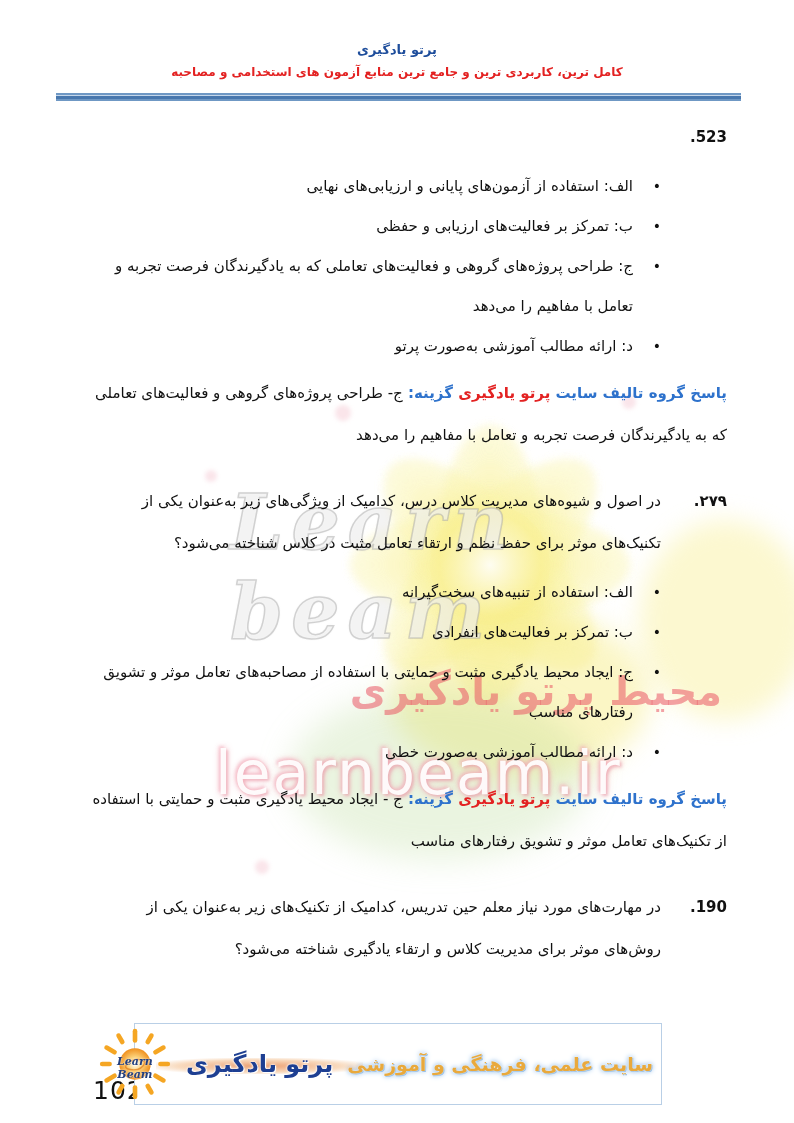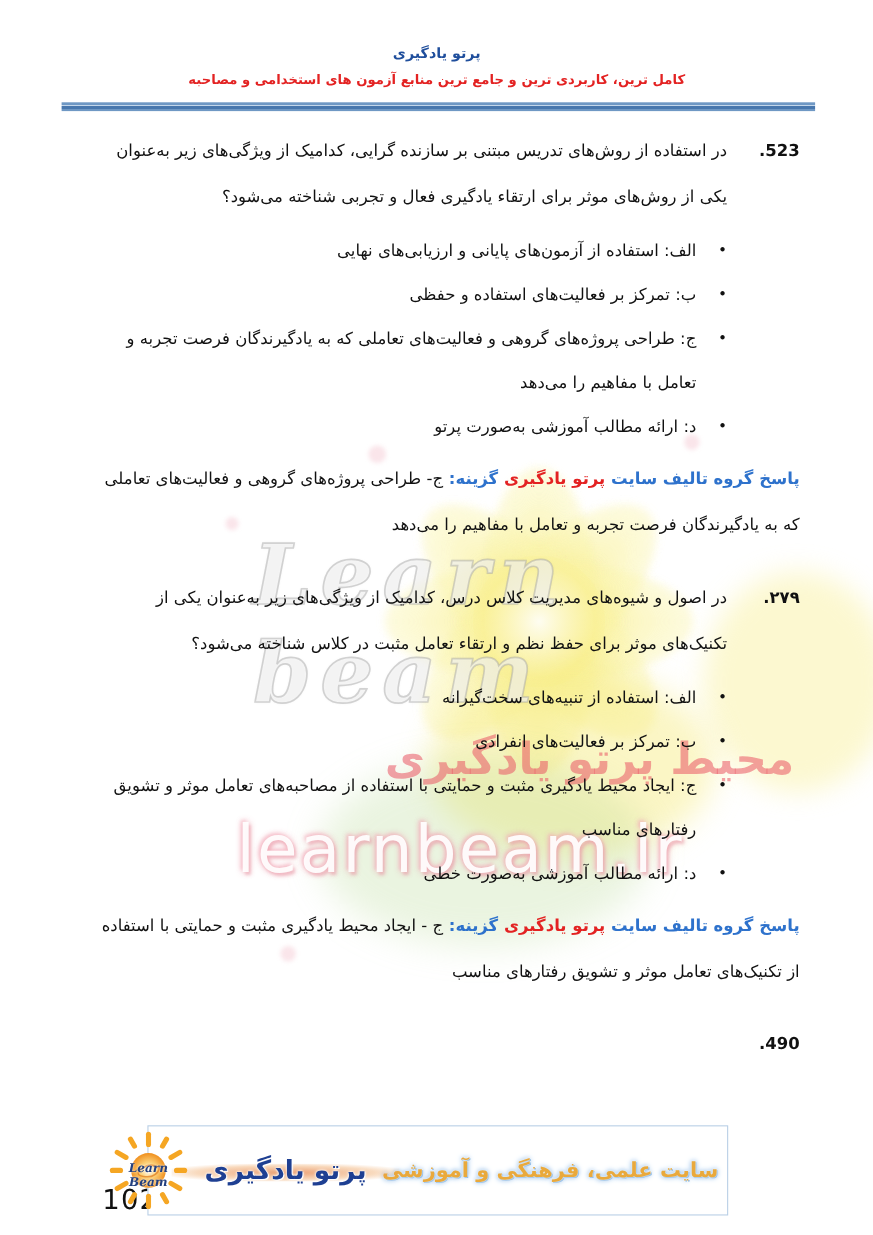--- a/index.html
+++ b/index.html
@@ -97,44 +97,44 @@
   <div class="header">
     <div class="h-blue">پرتو یادگیری</div>
     <div class="h-red">کامل ترین، کاربردی ترین و جامع ترین منابع آزمون های استخدامی و مصاحبه</div>
   </div>
   <div class="rule"></div>
 
   <div class="content">
 
     <div class="question">
       <span class="qnum">523.</span>
-      <p class="qtext">در استفاده از روش‌های تدریس مبتنی بر سازنده گرایی، کدامیک از ویژگی‌های زیر به‌عنوان یکی از روش‌های موثر برای ارتقاء یادگیری فعال و تجربی شناخته می‌شود؟</p>
     </div>
     <ul class="opts">
       <li>الف: استفاده از آزمون‌های پایانی و ارزیابی‌های نهایی</li>
-      <li>ب: تمرکز بر فعالیت‌های استفاده و حفظی</li>
+      <li>ب: تمرکز بر فعالیت‌های ارزیابی و حفظی</li>
       <li>ج: طراحی پروژه‌های گروهی و فعالیت‌های تعاملی که به یادگیرندگان فرصت تجربه و تعامل با مفاهیم را می‌دهد</li>
       <li>د: ارائه مطالب آموزشی به‌صورت پرتو</li>
     </ul>
     <p class="answer"><span class="ans-blue">پاسخ گروه تالیف سایت </span><span class="ans-red">پرتو یادگیری</span><span class="ans-blue"> گزینه: </span><span>ج- طراحی پروژه‌های گروهی و فعالیت‌های تعاملی که به یادگیرندگان فرصت تجربه و تعامل با مفاهیم را می‌دهد</span></p>
 
     <div class="question later">
       <span class="qnum">۲۷۹.</span>
       <p class="qtext">در اصول و شیوه‌های مدیریت کلاس درس، کدامیک از ویژگی‌های زیر به‌عنوان یکی از تکنیک‌های موثر برای حفظ نظم و ارتقاء تعامل مثبت در کلاس شناخته می‌شود؟</p>
     </div>
     <ul class="opts">
       <li>الف: استفاده از تنبیه‌های سخت‌گیرانه</li>
       <li>ب: تمرکز بر فعالیت‌های انفرادی</li>
       <li>ج: ایجاد محیط یادگیری مثبت و حمایتی با استفاده از مصاحبه‌های تعامل موثر و تشویق رفتارهای مناسب</li>
       <li>د: ارائه مطالب آموزشی به‌صورت خطی</li>
     </ul>
     <p class="answer"><span class="ans-blue">پاسخ گروه تالیف سایت </span><span class="ans-red">پرتو یادگیری</span><span class="ans-blue"> گزینه: </span><span>ج - ایجاد محیط یادگیری مثبت و حمایتی با استفاده از تکنیک‌های تعامل موثر و تشویق رفتارهای مناسب</span></p>
 
     <div class="question later">
-      <span class="qnum">490.</span>
+      <span class="qnum">190.</span>
+      <p class="qtext">در مهارت‌های مورد نیاز معلم حین تدریس، کدامیک از تکنیک‌های زیر به‌عنوان یکی از روش‌های موثر برای مدیریت کلاس و ارتقاء یادگیری شناخته می‌شود؟</p>
     </div>
 
   </div>
 
   <div class="page-num">102</div>
   <div class="footer-box">
     <span class="f-desc">سایت علمی، فرهنگی و آموزشی</span>
     <span class="f-brandwrap">
       <span class="f-scribble"></span>
       <span class="f-brand">پرتو یادگیری</span>

